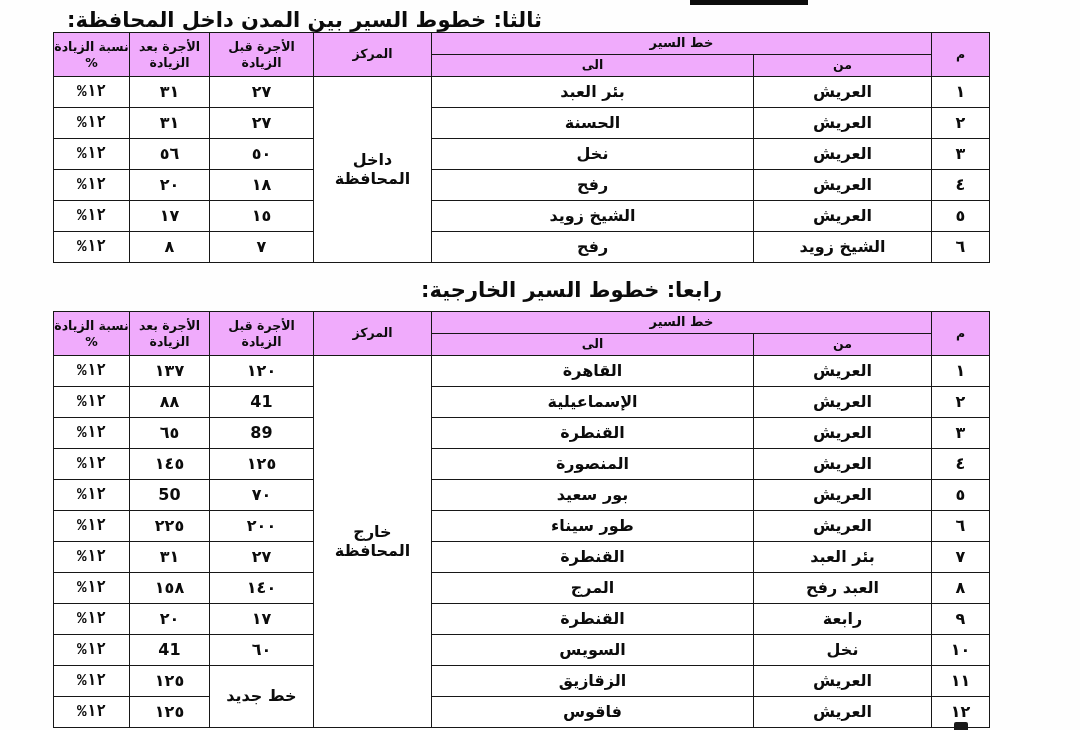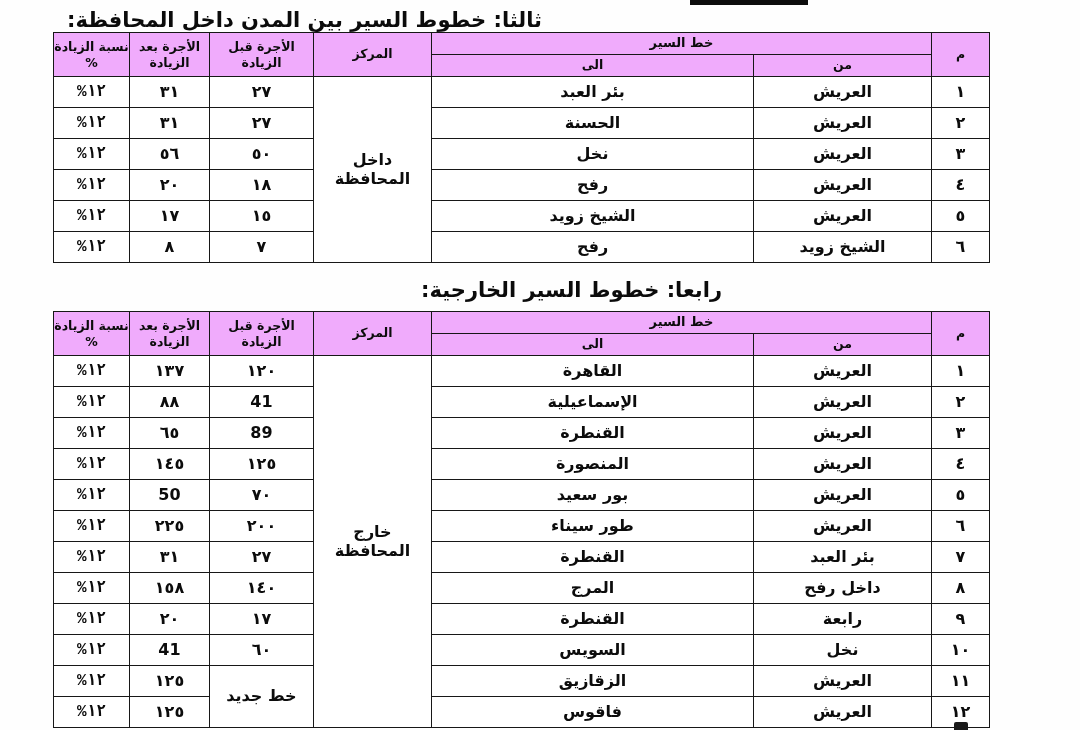--- a/index.html
+++ b/index.html
@@ -304,21 +304,21 @@
           <tr>
             <td class="num-cell">٧</td>
             <td class="place-cell">بئر العبد</td>
             <td class="place-cell">القنطرة</td>
             <td class="value-cell">٢٧</td>
             <td class="value-cell">٣١</td>
             <td class="pct-cell">١٢%</td>
           </tr>
           <tr>
             <td class="num-cell">٨</td>
-            <td class="place-cell">داخل رفح</td>
+            <td class="place-cell">العبد رفح</td>
             <td class="place-cell">المرج</td>
             <td class="value-cell">١٤٠</td>
             <td class="value-cell">١٥٨</td>
             <td class="pct-cell">١٢%</td>
           </tr>
           <tr>
             <td class="num-cell">٩</td>
             <td class="place-cell">رابعة</td>
             <td class="place-cell">القنطرة</td>
             <td class="value-cell">١٧</td>

